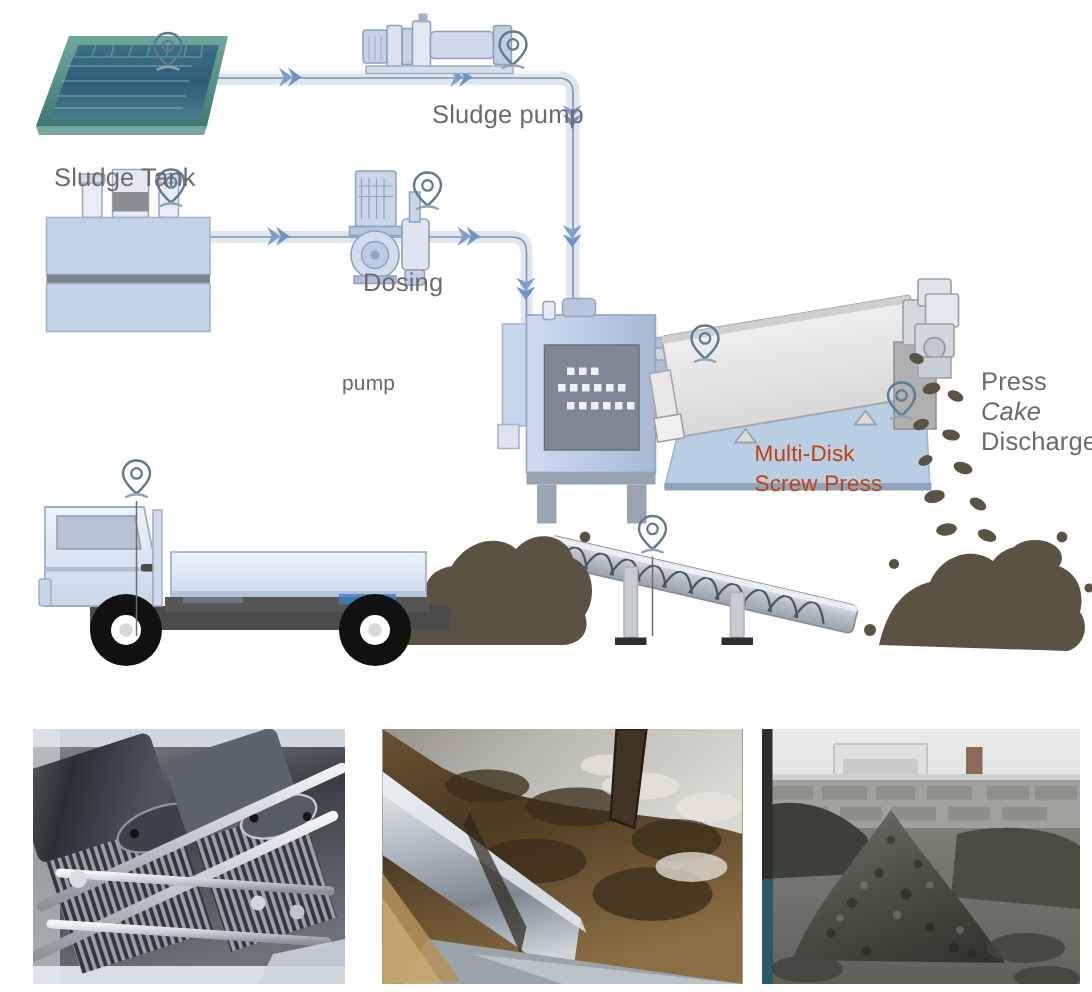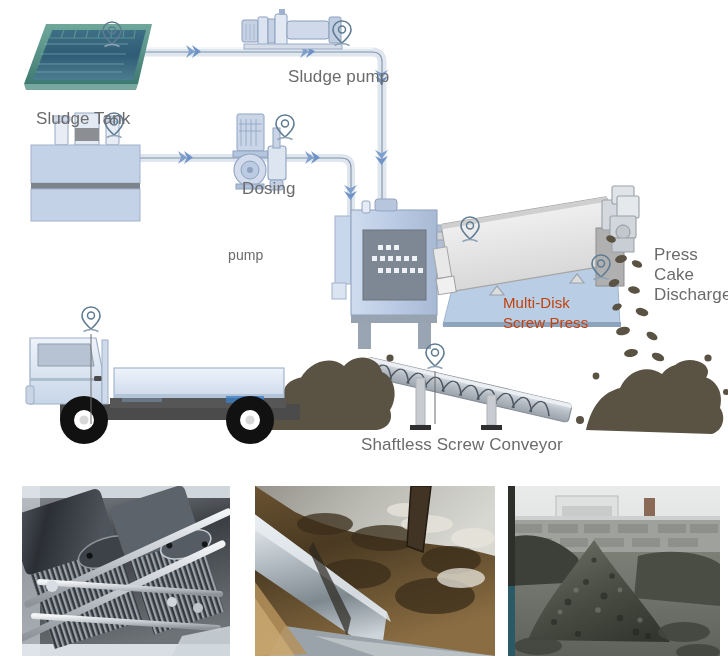--- a/index.html
+++ b/index.html
@@ -392,23 +392,22 @@
       </g>
     </svg>
 
     <div class="lbl" style="left:36px;  top:90px;  font-size:17px;margin-top:20px;">Sludge Tank</div>
     <div class="lbl" style="left:252px; top:68px;  font-size:17px;margin-left:36px;">Sludge pump</div>
     <div class="lbl" style="left:242px; top:180px; font-size:17px;text-align:center;">Dosing</div>
     <div class="lbl" style="left:228px; top:202px; font-size:14px;margin-top:46px;">pump</div>
     <div class="lbl onpress" style="left:503px; top:295px;">Multi-Disk</div>
     <div class="lbl onpress" style="left:503px; top:315px;">Screw Press</div>
     <div class="lbl" style="left:654px; top:246px; font-size:17px;">Press</div>
-    <div class="lbl" style="left:654px; top:266px; font-size:17px;">Cake</div>
+    <div class="lbl" style="left:654px; top:266px; font-size:17px;font-style:italic;">Cake</div>
     <div class="lbl" style="left:654px; top:286px; font-size:17px;">Discharge</div>
-    <div class="lbl" style="left:361px; top:436px; font-size:17px;">Shaftless Screw Conveyor</div>
   </div>
 
   <div id="photos">
 
     <div class="photo" id="photo-1">
       <svg viewBox="0 0 208 170" preserveAspectRatio="none" xmlns="http://www.w3.org/2000/svg">
         <defs>
           <linearGradient id="p1bg" x1="0" y1="0" x2="0.3" y2="1">
             <stop offset="0" stop-color="#8d9296"></stop>
             <stop offset="0.45" stop-color="#3b3f44"></stop>

